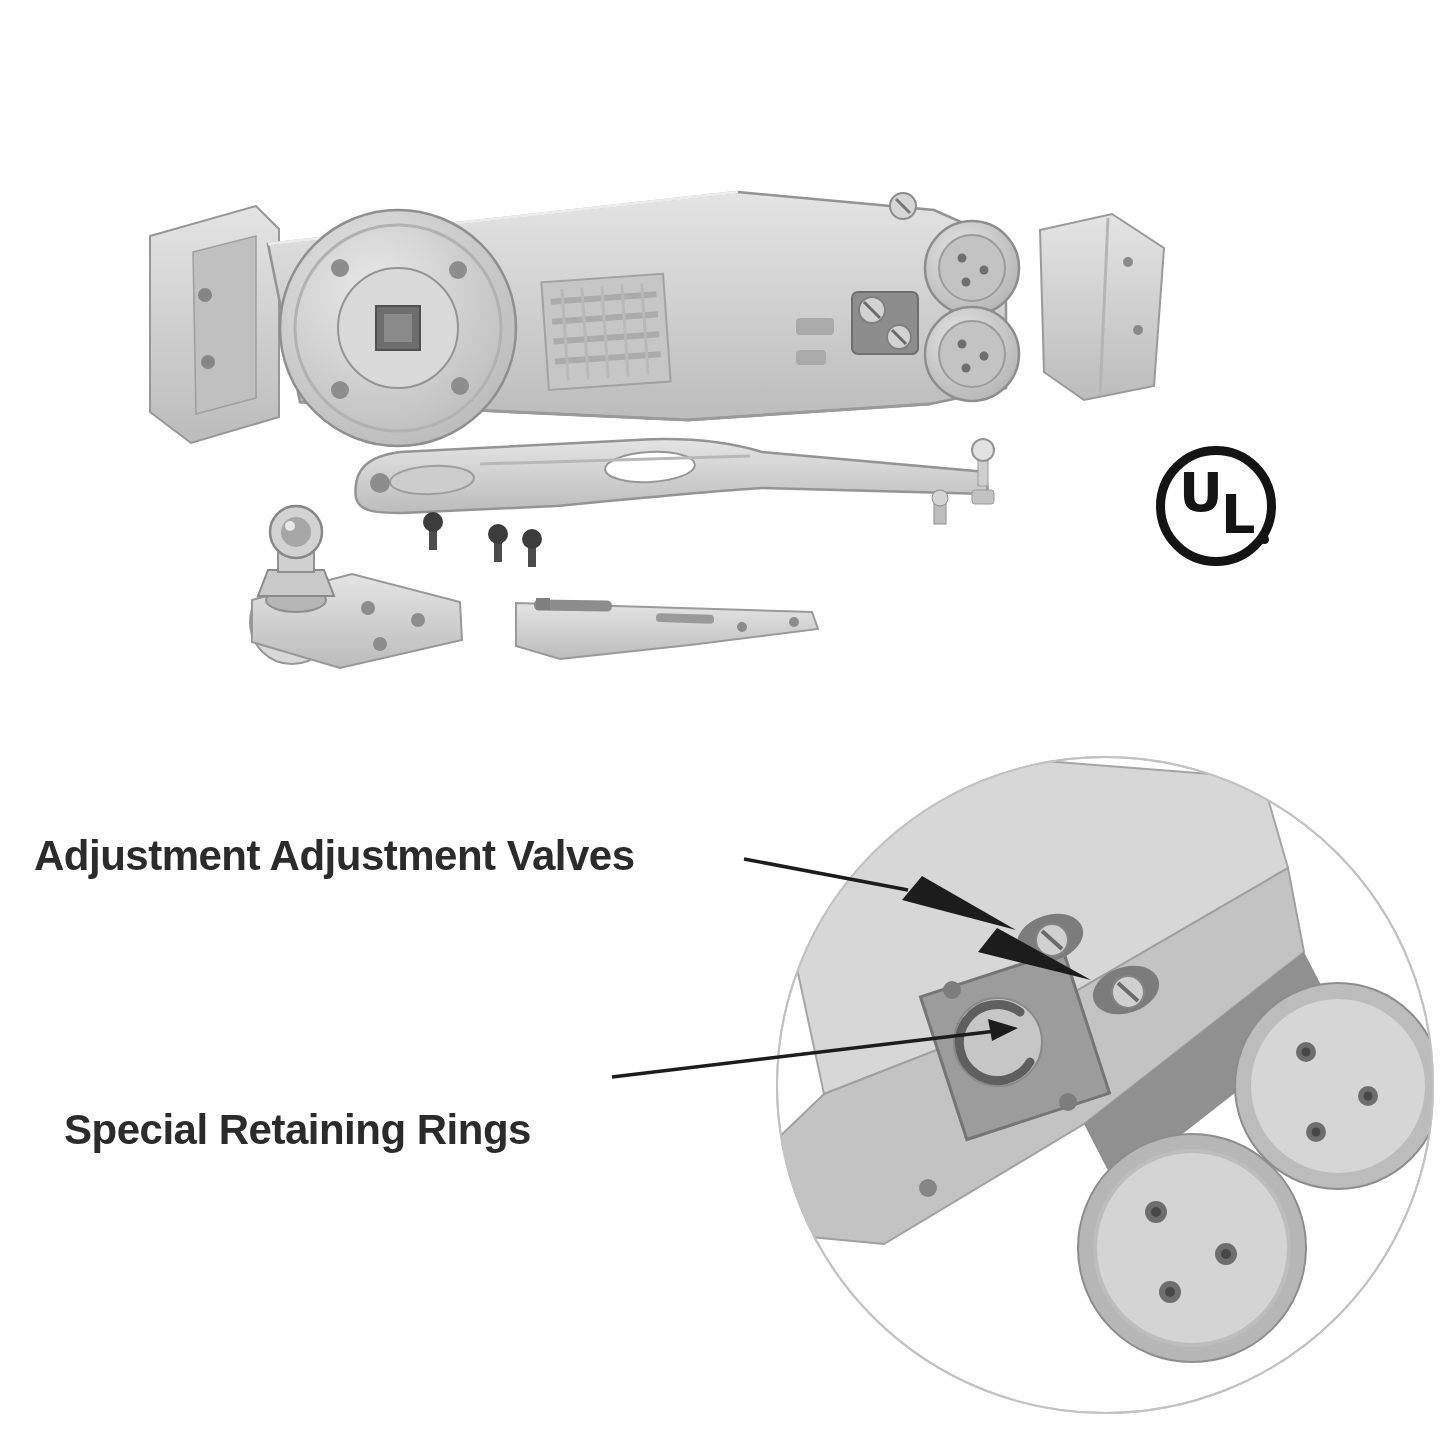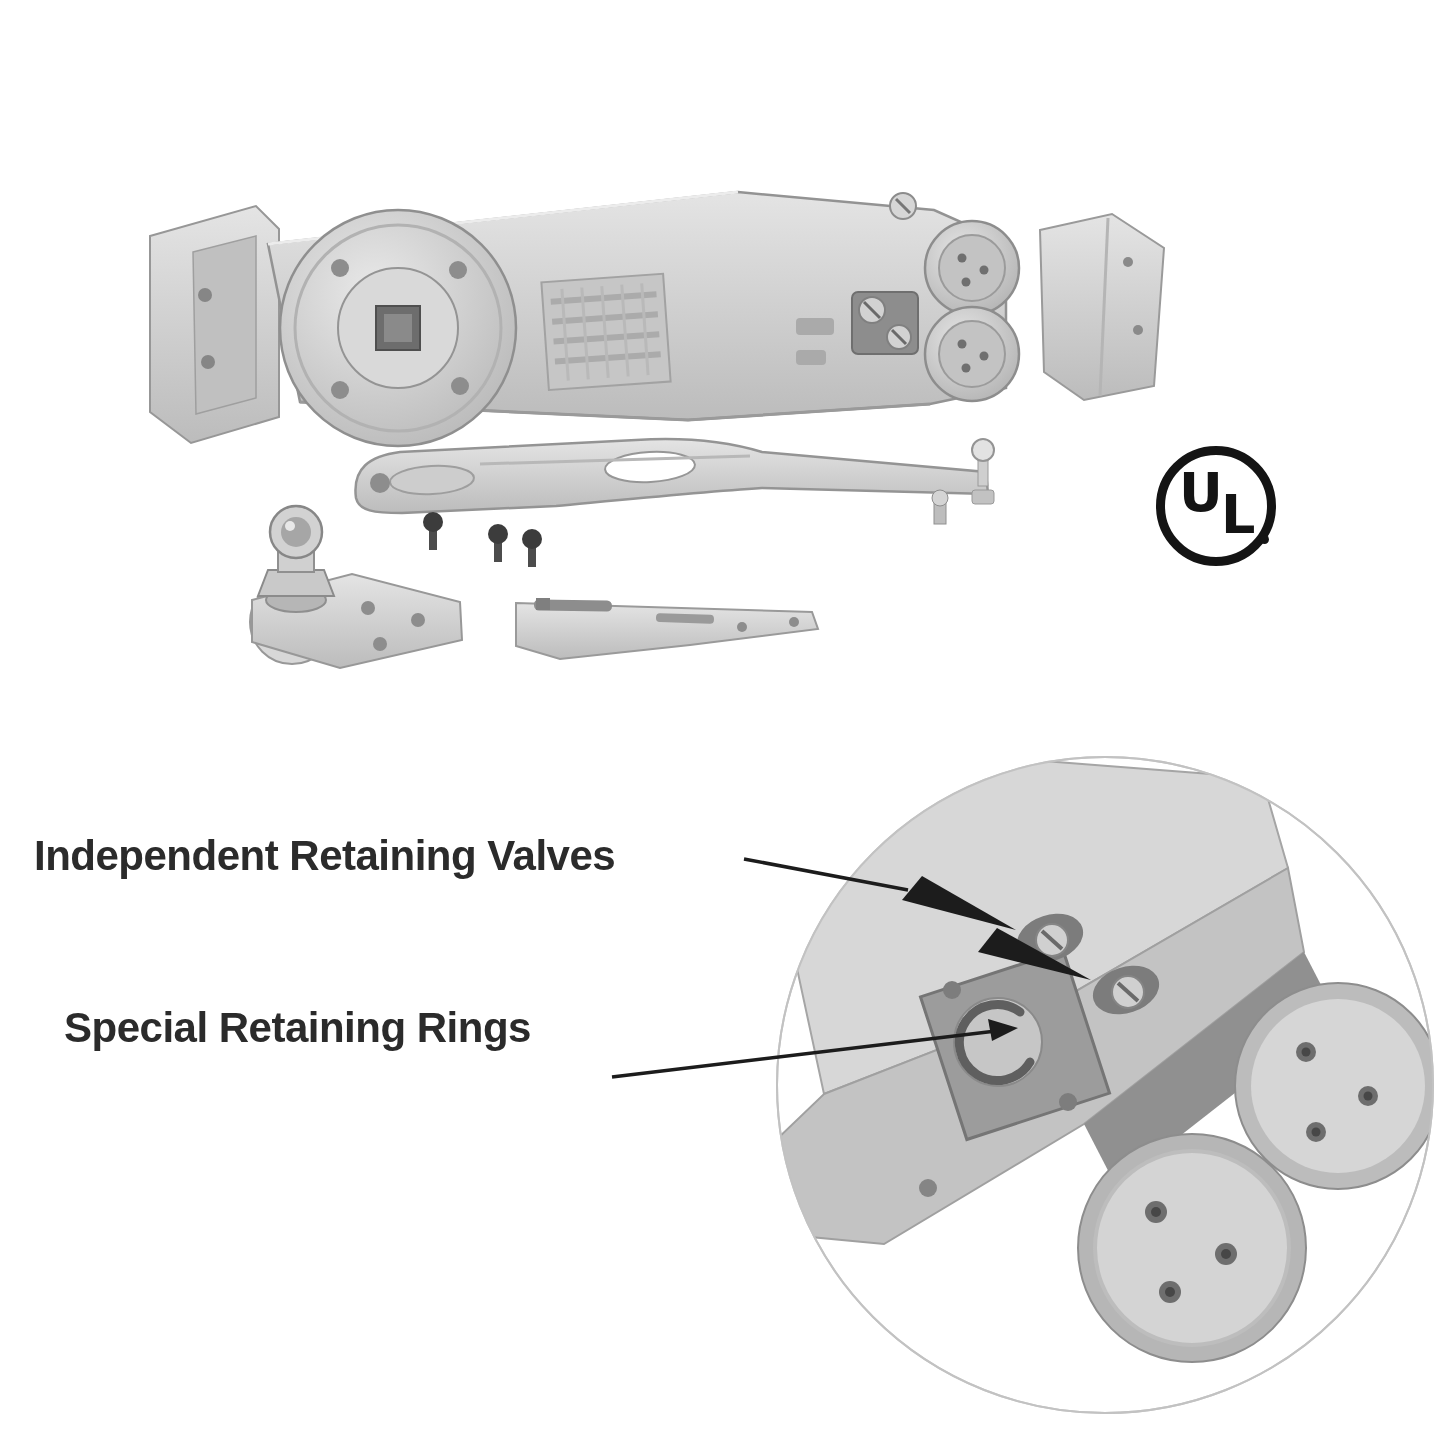--- a/index.html
+++ b/index.html
@@ -1,21 +1,21 @@
 <!DOCTYPE html>
 <html><head>
 <meta charset="utf-8">
 <style>
   html,body{margin:0;padding:0;background:#ffffff;}
   body{width:1445px;height:1445px;position:relative;font-family:"Liberation Sans",sans-serif;overflow:hidden;}
   .canvas{position:absolute;left:0;top:0;width:1445px;height:1445px;}
   .diagram-svg{position:absolute;left:0;top:0;}
   .callout{position:absolute;font-weight:700;font-size:42px;color:#2b2b2b;letter-spacing:-0.5px;white-space:nowrap;}
   .label-valves{left:34px;top:832px;}
-  .label-rings{left:64px;top:1004px;}
+  .label-rings{left:64px;top:1106px;}
   .ul-badge{position:absolute;left:1156px;top:446px;width:120px;height:120px;border:9px solid #141414;border-radius:50%;box-sizing:border-box;background:#ffffff;}
   .ul-badge .u{position:absolute;left:14px;top:6px;font-size:54px;font-weight:800;color:#141414;font-family:"DejaVu Sans",sans-serif;}
   .ul-badge .l{position:absolute;left:56px;top:28px;font-size:54px;font-weight:800;color:#141414;font-family:"DejaVu Sans",sans-serif;}
   .ul-dot{position:absolute;left:95px;top:80px;width:9px;height:9px;background:#141414;border-radius:50%;}
 </style>
 </head>
 <body>
 
 <div class="canvas">
 
@@ -210,21 +210,21 @@
 
     <g>
       <line x1="744" y1="859" x2="908" y2="890" stroke="#1c1c1c" stroke-width="3.5"></line>
       <polygon points="1016,930 922,876 902,900" fill="#1c1c1c"></polygon>
       <polygon points="1091,980 997,928 978,952" fill="#1c1c1c"></polygon>
       <line x1="612" y1="1077" x2="996" y2="1031" stroke="#1c1c1c" stroke-width="3.5"></line>
       <polygon points="1018,1028 988,1019 992,1041" fill="#1c1c1c"></polygon>
     </g>
   </svg>
 
-  <div class="callout label-valves">Independent Retaining Valves</div>
+  <div class="callout label-valves">Adjustment Adjustment Valves</div>
   <div class="callout label-rings">Special Retaining Rings</div>
 
   <div class="ul-badge">
     <span class="u">U</span>
     <span class="l">L</span>
     <span class="ul-dot"></span>
   </div>
 
 </div>
 

